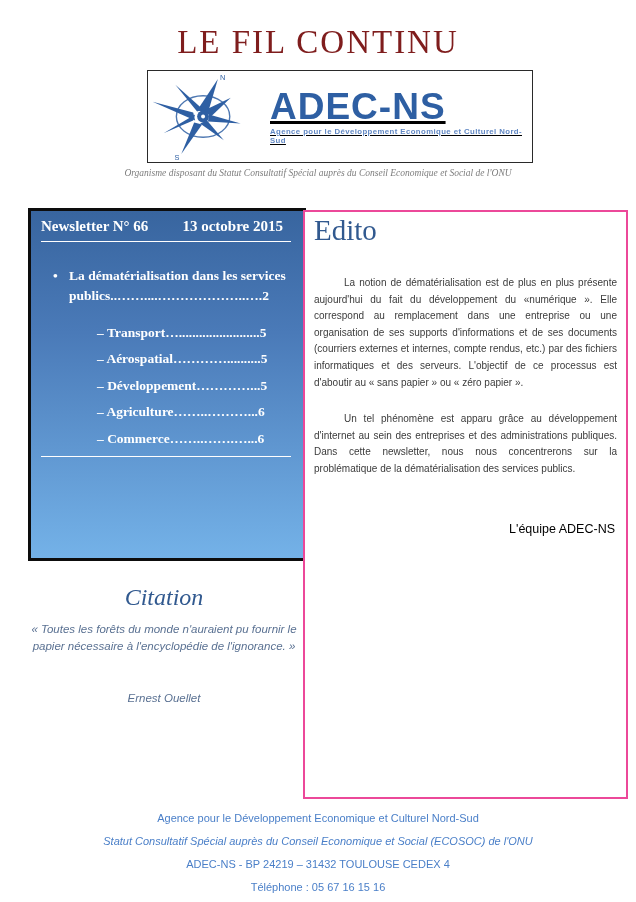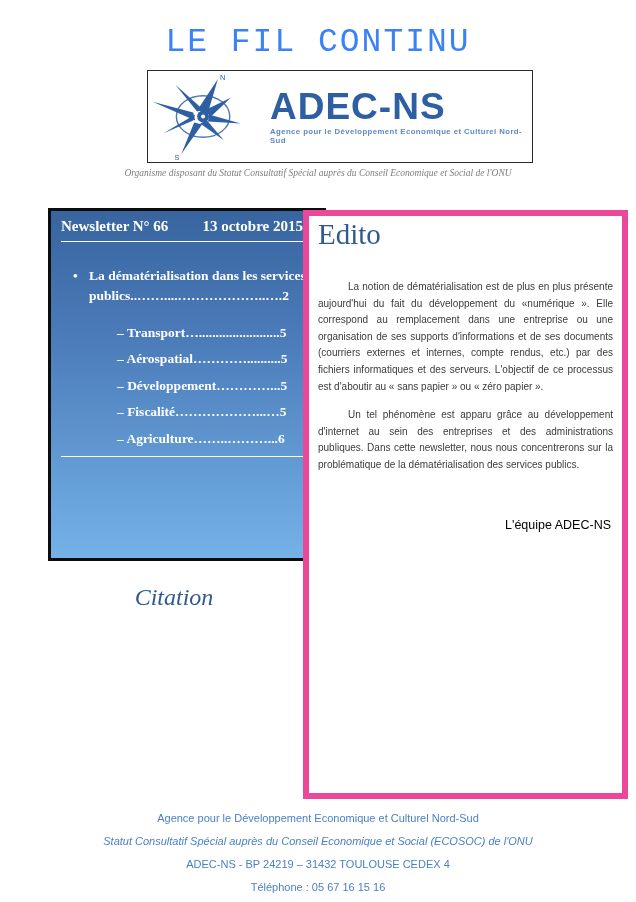--- a/index.html
+++ b/index.html
@@ -1,89 +1,89 @@
 <!DOCTYPE html>
 <html><head>
 <meta charset="utf-8">
 <style>
   html,body{margin:0;padding:0;background:#ffffff;}
   body{width:636px;height:902px;position:relative;font-family:"Liberation Sans",sans-serif;overflow:hidden;}
 
   
   .page-title{
     position:absolute;left:0;top:24px;width:100%;
-    text-align:center;font-family:Liberation Mono, monospace;
-    font-size:33px;color:#3b82f6;letter-spacing:2px;
+    text-align:center;font-family:Liberation Serif, serif;
+    font-size:33px;color:#7f1d1d;letter-spacing:2px;
   }
   .logo-box{
     position:absolute;left:147px;top:70px;width:386px;height:93px;
     border:1px solid #2a2a2a;background:#ffffff;box-sizing:border-box;
     display:flex;align-items:center;
   }
   .logo-compass{width:122px;height:91px;flex:0 0 auto;}
-  .logo-text{flex:1;padding-right:6px;}
+  .logo-text{flex:1;padding-right:6px;text-decoration:underline;}
   .logo-name{
     font-family:"Liberation Sans",sans-serif;font-weight:bold;
     font-size:37px;color:#2e5fa3;letter-spacing:1px;line-height:1;
   }
   .logo-subtitle{
     font-size:7.8px;color:#6188c4;letter-spacing:0.4px;margin-top:2px;
     font-weight:bold;
   }
   .tagline{
     position:absolute;left:0;top:168px;width:100%;text-align:center;
     font-style:italic;font-size:9.5px;color:#7d7d7d;
     font-family:"Liberation Serif",serif;
   }
 
   
   .toc-box{
     position:absolute;left:28px;top:208px;width:278px;height:353px;
     box-sizing:border-box;border:3px solid #0d0d0d;
     background:linear-gradient(180deg,#38659f 0%,#4a7ab8 35%,#74b2e8 100%);
-    color:#ffffff;font-family:"Liberation Serif",serif;font-weight:bold;margin-left:20px;
+    color:#ffffff;font-family:"Liberation Serif",serif;font-weight:bold;
   }
   .toc-header{
     display:flex;justify-content:space-between;
     padding:7px 20px 4px 10px;font-size:15px;
   }
   .toc-rule{border:none;border-top:1.5px solid #ffffff;margin:2px 12px 0 10px;}
   .toc-rule.bottom{margin-top:8px;}
   .toc-list{padding:24px 6px 0 22px;font-size:13.5px;}
   .toc-item{
     position:relative;padding-left:16px;margin-bottom:17px;line-height:1.5;
   }
   .toc-item::before{content:"\2022";position:absolute;left:0;top:0;}
   .toc-subitem{
     padding-left:44px;margin-bottom:9px;line-height:1.3;font-size:13.5px;
   }
 
   
   .edito-box{
     position:absolute;left:303px;top:210px;width:325px;height:589px;
-    box-sizing:border-box;border:6px solid #ec4899;background:#ffffff;
+    box-sizing:border-box;border:2px solid #ec4899;background:#ffffff;
     padding:2px 9px 0 9px;
   }
   .edito-title{
     font-family:"Liberation Serif",serif;font-size:29px;color:#31598f;
     margin:0 0 28px 0;font-weight:normal;
   }
   .edito-par{
     font-size:10px;line-height:1.66;color:#3b3b3b;text-align:justify;
     text-indent:30px;margin:0;
   }
-  .edito-par + .edito-par{margin-top:12px;}
+  .edito-par + .edito-par{margin-top:20px;}
   .edito-signature{
     margin-top:44px;text-align:right;font-size:12.5px;color:#000000;
     padding-right:2px;
   }
 
   
   .citation{
-    position:absolute;left:28px;top:584px;width:292px;text-align:center;
+    position:absolute;left:18px;top:584px;width:292px;text-align:center;
   }
   .citation-title{
     font-family:"Liberation Serif",serif;font-style:italic;
     font-size:24px;color:#31598f;margin:0 0 10px 0;font-weight:normal;
   }
   .citation-quote{
     font-style:italic;font-size:11.5px;color:#5a7192;line-height:1.45;margin:0;
   }
   .citation-author{
     font-style:italic;font-size:11.5px;color:#5a7192;margin-top:38px;
@@ -129,35 +129,37 @@
   <div class="toc-header">
     <span>Newsletter N° 66</span>
     <span>13 octobre 2015</span>
   </div>
   <hr class="toc-rule">
   <div class="toc-list">
     <div class="toc-item">La dématérialisation dans les services publics..……....………………..….2</div>
     <div class="toc-subitem">– Transport…........................5</div>
     <div class="toc-subitem">– Aérospatial…………..........5</div>
     <div class="toc-subitem">– Développement…………...5</div>
-    <div class="toc-subitem">– Fiscalité………………...…5</div>
     <div class="toc-subitem">– Agriculture……..………...6</div>
+    <div class="toc-subitem">– Commerce……..…….…...6</div>
   </div>
   <hr class="toc-rule bottom">
 </div>
 
 <div class="edito-box">
   <h2 class="edito-title">Edito</h2>
   <p class="edito-par">La notion de dématérialisation est de plus en plus présente aujourd'hui du fait du développement du «numérique ». Elle correspond au remplacement dans une entreprise ou une organisation de ses supports d'informations et de ses documents (courriers externes et internes, compte rendus, etc.) par des fichiers informatiques et des serveurs. L'objectif de ce processus est d'aboutir au « sans papier » ou « zéro papier ».</p>
   <p class="edito-par">Un tel phénomène est apparu grâce au développement d'internet au sein des entreprises et des administrations publiques. Dans cette newsletter, nous nous concentrerons sur la problématique de la dématérialisation des services publics.</p>
   <div class="edito-signature">L'équipe ADEC-NS</div>
 </div>
 
 <div class="citation">
   <h3 class="citation-title">Citation</h3>
+  <p class="citation-quote">« Toutes les forêts du monde n'auraient pu fournir le papier nécessaire à l'encyclopédie de l'ignorance. »</p>
+  <div class="citation-author">Ernest Ouellet</div>
 </div>
 
 <div class="footer">
   <div class="footer-line">Agence pour le Développement Economique et Culturel Nord-Sud</div>
   <div class="footer-line italic">Statut Consultatif Spécial auprès du  Conseil Economique et Social (ECOSOC) de l'ONU</div>
   <div class="footer-line">ADEC-NS - BP 24219 – 31432 TOULOUSE CEDEX 4</div>
   <div class="footer-line">Téléphone : 05 67 16 15 16</div>
 </div>
 
 </body></html>

